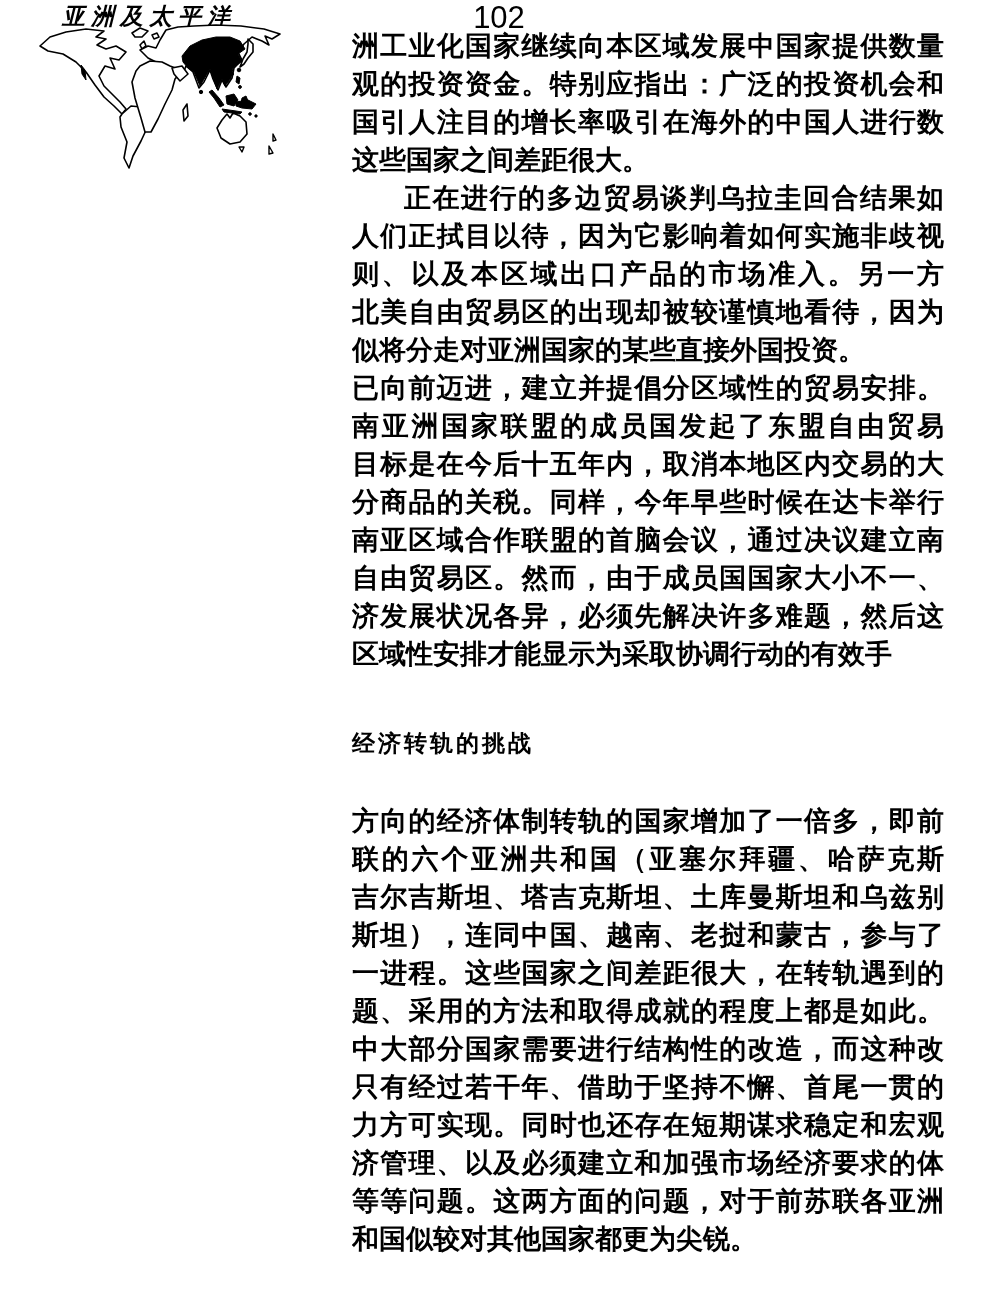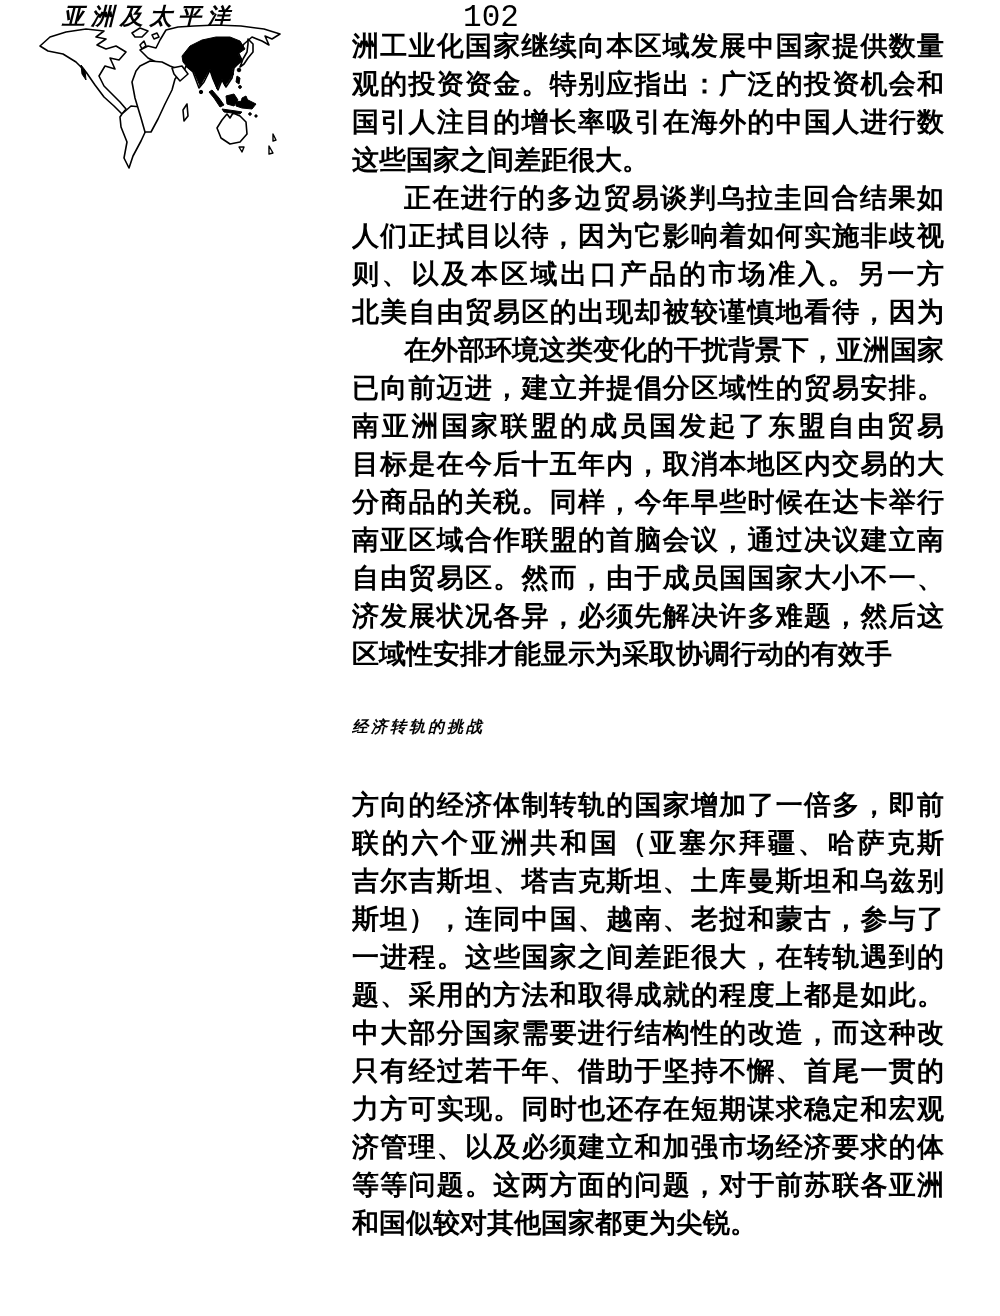--- a/index.html
+++ b/index.html
@@ -11,23 +11,23 @@
     font-family:"DejaVu Serif", serif;
     color:#000;
   }
   #header-title{
     position:absolute;left:62px;top:1px;
     font-size:23px;font-weight:bold;font-style:italic;
     letter-spacing:6px;white-space:nowrap;
     font-family:"DejaVu Serif", serif;
   }
   #page-number{
-    position:absolute;left:0;top:0;width:982px;
+    position:absolute;left:8px;top:0;width:982px;
     text-align:center;
-    font-family:Liberation Mono, monospace;
+    font-family:Liberation Sans, sans-serif;
     font-size:31px;font-weight:400;
   }
   #map-figure{
     position:absolute;left:36px;top:24px;width:254px;height:152px;
   }
   #text-column{
     position:absolute;left:352px;top:27px;width:592px;
   }
   .paragraph{margin:0;padding:0;}
   .tline{
@@ -38,22 +38,22 @@
     letter-spacing:0px;
   }
   .tline.just{
     text-align:justify;
     text-align-last:justify;
     text-justify:inter-character;
   }
   .tline.indent{padding-left:52px;}
   .section-heading{
     height:38px;line-height:38px;
-    font-size:16px;font-weight:bold;font-style:italic;
-    margin-top:35px;margin-bottom:40px;
+    font-size:23px;font-weight:bold;
+    margin-top:51px;margin-bottom:40px;
     letter-spacing:3px;
     font-family:"DejaVu Serif", serif;
   }
   svg .land{fill:#ffffff;stroke:#000000;stroke-width:1.6;stroke-linejoin:round;}
   svg .sea-land{fill:#000000;stroke:#000000;stroke-width:1;stroke-linejoin:round;}
   svg .thin{fill:none;stroke:#000000;stroke-width:1.4;stroke-linejoin:round;}
 </style>
 </head>
 <body>
 
@@ -122,23 +122,23 @@
         <div class="tline just">洲工业化国家继续向本区域发展中国家提供数量可</div>
         <div class="tline just">观的投资资金。特别应指出：广泛的投资机会和中</div>
         <div class="tline just">国引人注目的增长率吸引在海外的中国人进行数以</div>
         <div class="tline">这些国家之间差距很大。</div>
       </div>
       <div class="paragraph">
         <div class="tline indent just">正在进行的多边贸易谈判乌拉圭回合结果如何，</div>
         <div class="tline just">人们正拭目以待，因为它影响着如何实施非歧视原</div>
         <div class="tline just">则、以及本区域出口产品的市场准入。另一方面，</div>
         <div class="tline just">北美自由贸易区的出现却被较谨慎地看待，因为它</div>
+        <div class="tline">似将分走对亚洲国家的某些直接外国投资。</div>
       </div>
       <div class="paragraph">
-        <div class="tline indent just">在外部环境这类变化的干扰背景下，亚洲国家</div>
         <div class="tline just">已向前迈进，建立并提倡分区域性的贸易安排。东</div>
         <div class="tline just">南亚洲国家联盟的成员国发起了东盟自由贸易区，</div>
         <div class="tline just">目标是在今后十五年内，取消本地区内交易的大部</div>
         <div class="tline just">分商品的关税。同样，今年早些时候在达卡举行了</div>
         <div class="tline just">南亚区域合作联盟的首脑会议，通过决议建立南亚</div>
         <div class="tline just">自由贸易区。然而，由于成员国国家大小不一、经</div>
         <div class="tline just">济发展状况各异，必须先解决许多难题，然后这类</div>
         <div class="tline">区域性安排才能显示为采取协调行动的有效手段。</div>
       </div>
       <div class="section-heading">经济转轨的挑战</div>

